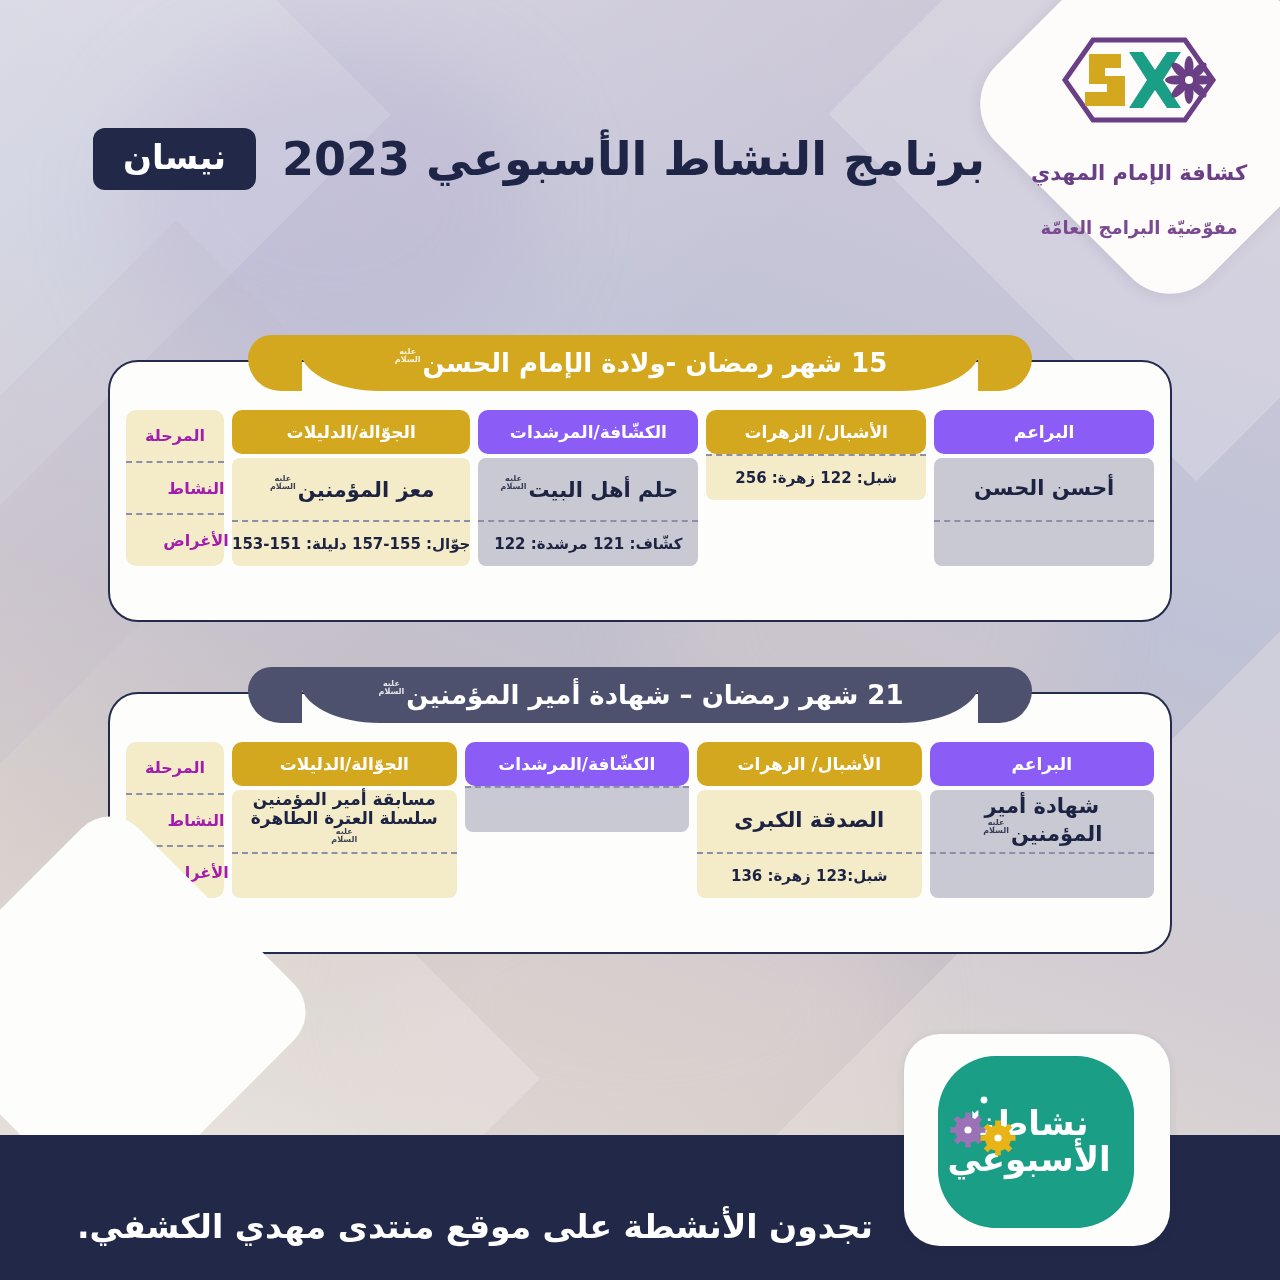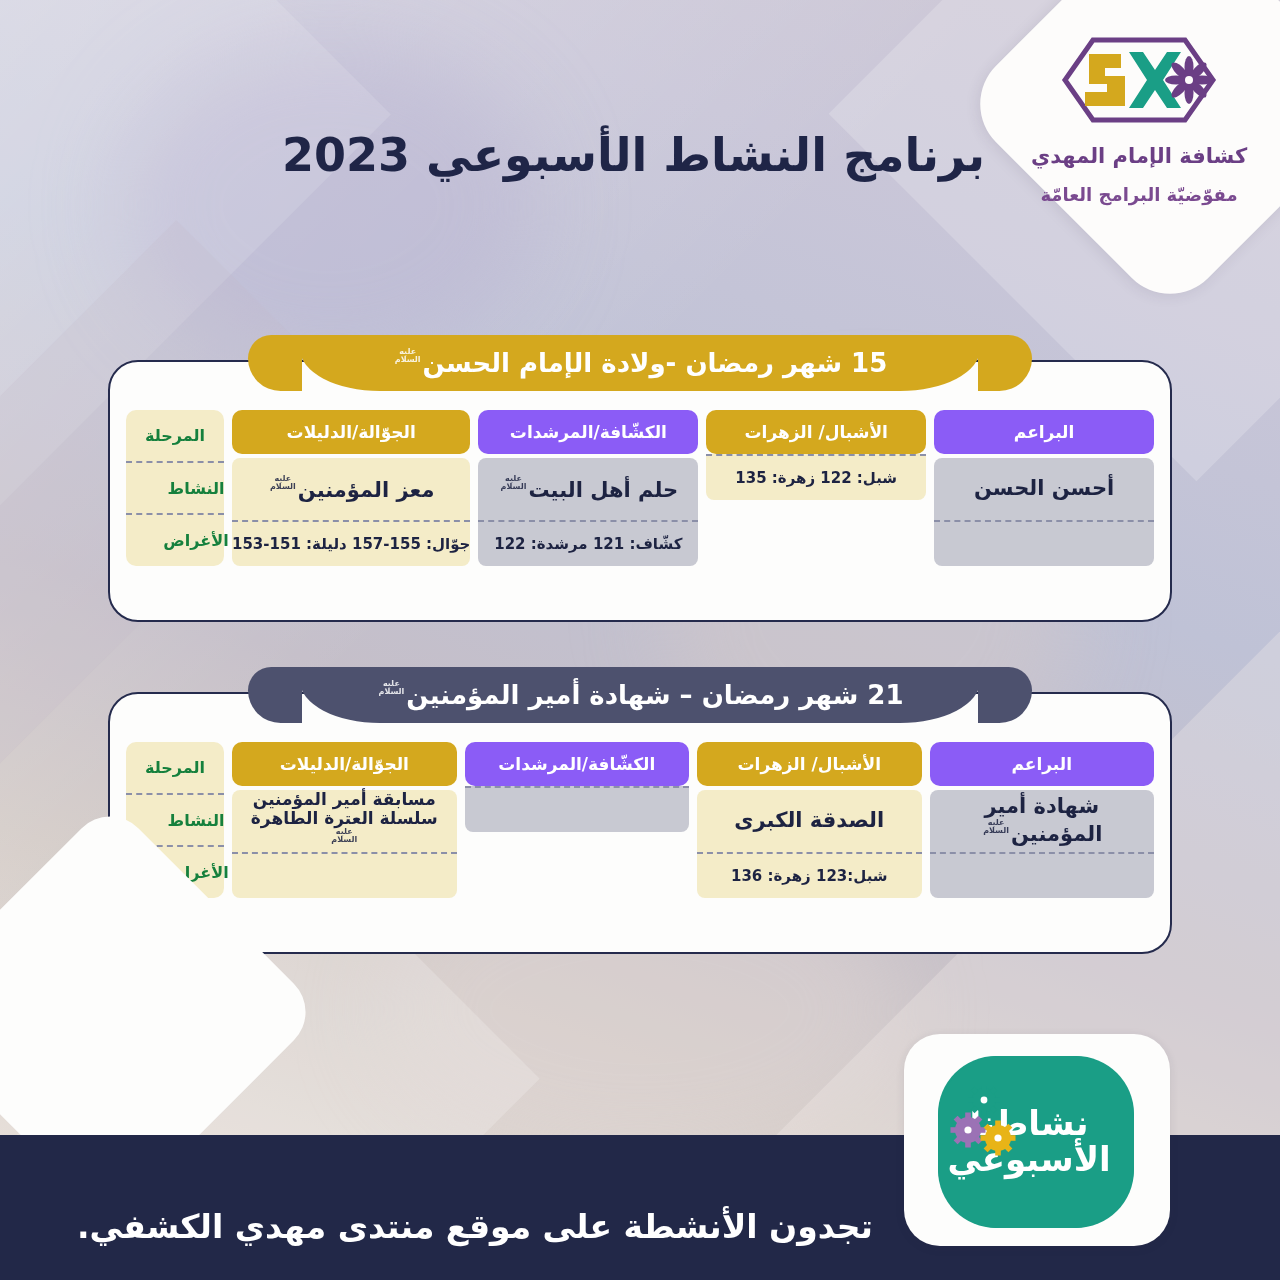--- a/index.html
+++ b/index.html
@@ -46,23 +46,22 @@
     width: 300px; height: 300px;
     background: #fdfcfb;
     border-radius: 54px;
     transform: rotate(45deg);
     box-shadow: 0 3px 14px rgba(60,50,80,0.10);
   }
   .logo-inner {
     position: absolute; top: 18px; right: 18px;
     width: 246px; height: 220px;
     display: flex; flex-direction: column;
-    align-items: center; justify-content: flex-start;
+    align-items: center; justify-content: space-between;
     padding-top: 18px;
-    gap: 13px;
   }
   .logo-mark { width: 160px; height: 88px; }
   .logo-title {
     margin-top: 7px;
     font-size: 21px; font-weight: bold;
     color: #6b3f85; letter-spacing: -0.4px;
     white-space: nowrap;
   }
   .logo-sub {
     margin-top: 3px;
@@ -135,21 +134,21 @@
     display: flex; flex-direction: row; gap: 8px;
     direction: rtl;
   }
   .rowlabels {
     width: 98px; flex: 0 0 98px;
     background: #f4ecc8; border-radius: 10px;
     display: flex; flex-direction: column;
   }
   .rowlabel {
     flex: 1; display: flex; align-items: center; justify-content: center;
-    font-size: 16px; font-weight: bold; color: #15803d;
+    font-size: 16px; font-weight: bold; color: #a21caf;
   }
   .rowlabel + .rowlabel { border-top: 2px dashed #8b8fa8; padding-left: 42px; }
 
   .cols { flex: 1; display: flex; flex-direction: row; gap: 8px; }
   .col { flex: 1; display: flex; flex-direction: column; }
 
   .col-head {
     height: 44px; border-radius: 10px;
     display: flex; align-items: center; justify-content: center;
     font-size: 17px; font-weight: bold; color: #ffffff;
@@ -257,40 +256,41 @@
         </g>
         <circle cx="0" cy="0" r="4" fill="#fdfcfb"></circle>
       </g>
     </svg>
     <div class="logo-title">كشافة الإمام المهدي</div>
     <div class="logo-sub">مفوّضيّة البرامج العامّة</div>
   </div>
 
   <div class="header">
     <div class="header-title">برنامج النشاط الأسبوعي 2023</div>
+    <div class="month-badge">نيسان</div>
   </div>
 
   <div class="card" id="card-1">
     <div class="banner gold">
       <span class="banner-text">
         <span class="banner-label">15 شهر رمضان -ولادة الإمام الحسن</span><span class="sup"><i class="sup1">عليه</i><i class="sup2">السلام</i></span>
       </span>
     </div>
     <div class="table">
       <div class="cols">
           <div class="col tone-gray">
             <div class="col-head navy">البراعم</div>
             <div class="cell-act">
               <span>أحسن الحسن</span>
             </div>
             <div class="cell-pur"></div>
           </div>
           <div class="col tone-cream">
             <div class="col-head gold">الأشبال/ الزهرات</div>
-            <div class="cell-pur">شبل: 122    زهرة: 135</div>
+            <div class="cell-pur">شبل: 122    زهرة: 256</div>
           </div>
           <div class="col tone-gray">
             <div class="col-head navy">الكشّافة/المرشدات</div>
             <div class="cell-act">
               <span>حلم أهل البيت<span class="sup"><i>عليه</i><i>السلام</i></span></span>
             </div>
             <div class="cell-pur">كشّاف: 121    مرشدة: 122</div>
           </div>
           <div class="col tone-cream">
             <div class="col-head gold">الجوّالة/الدليلات</div>

